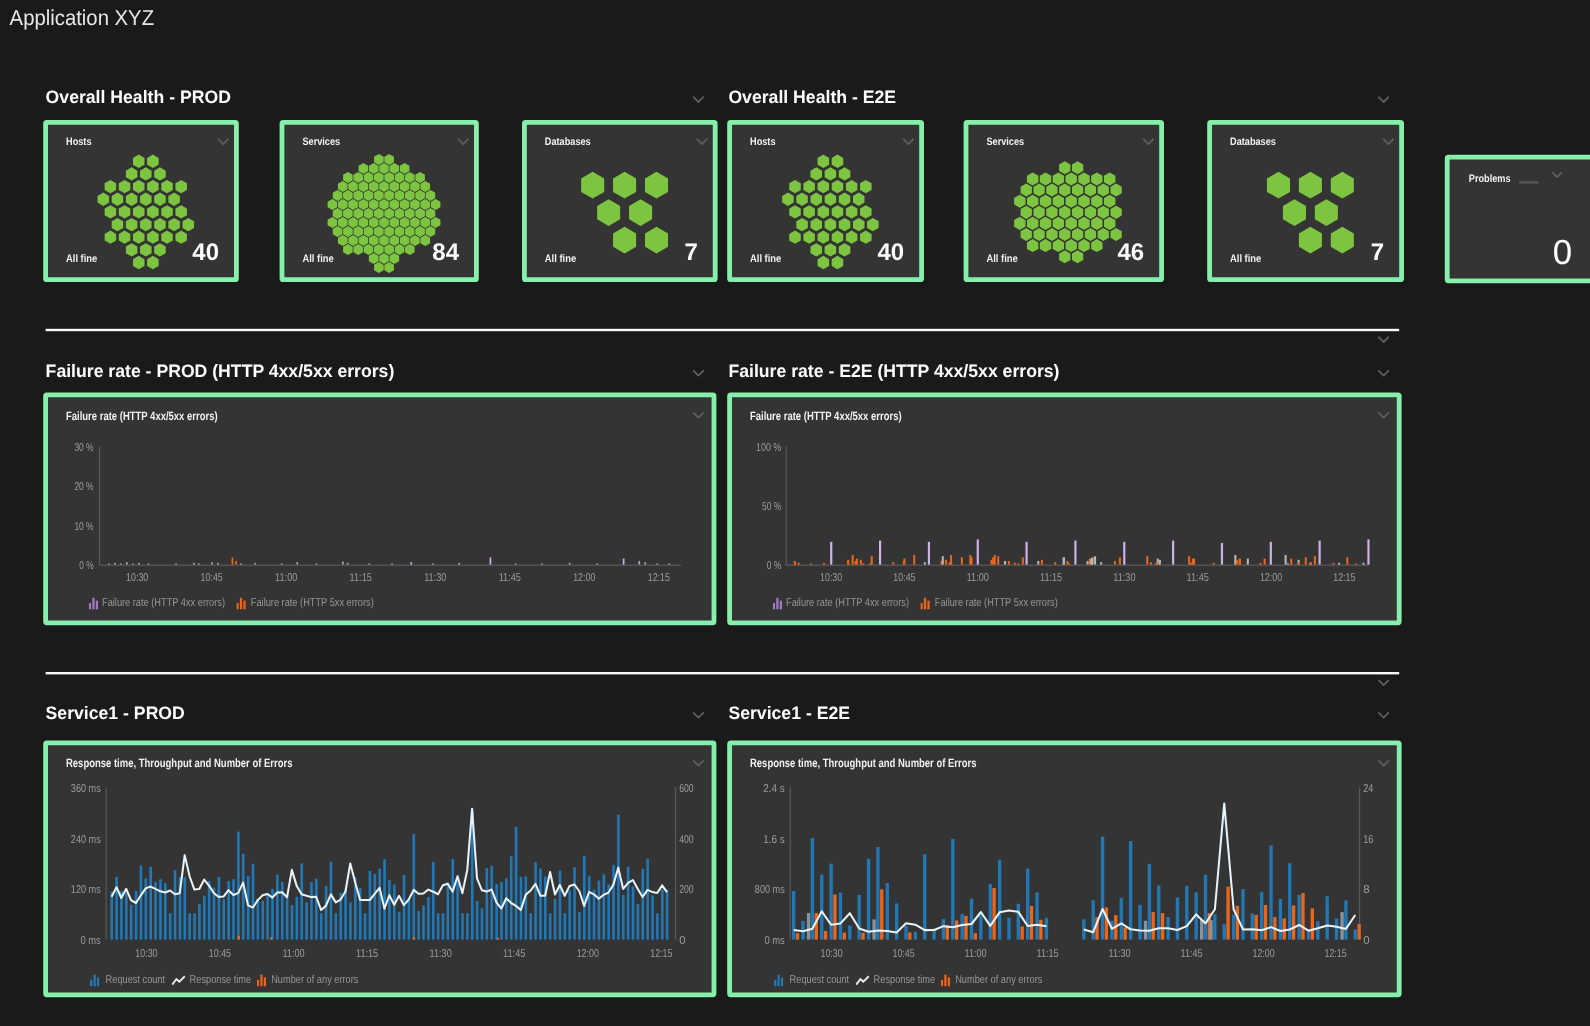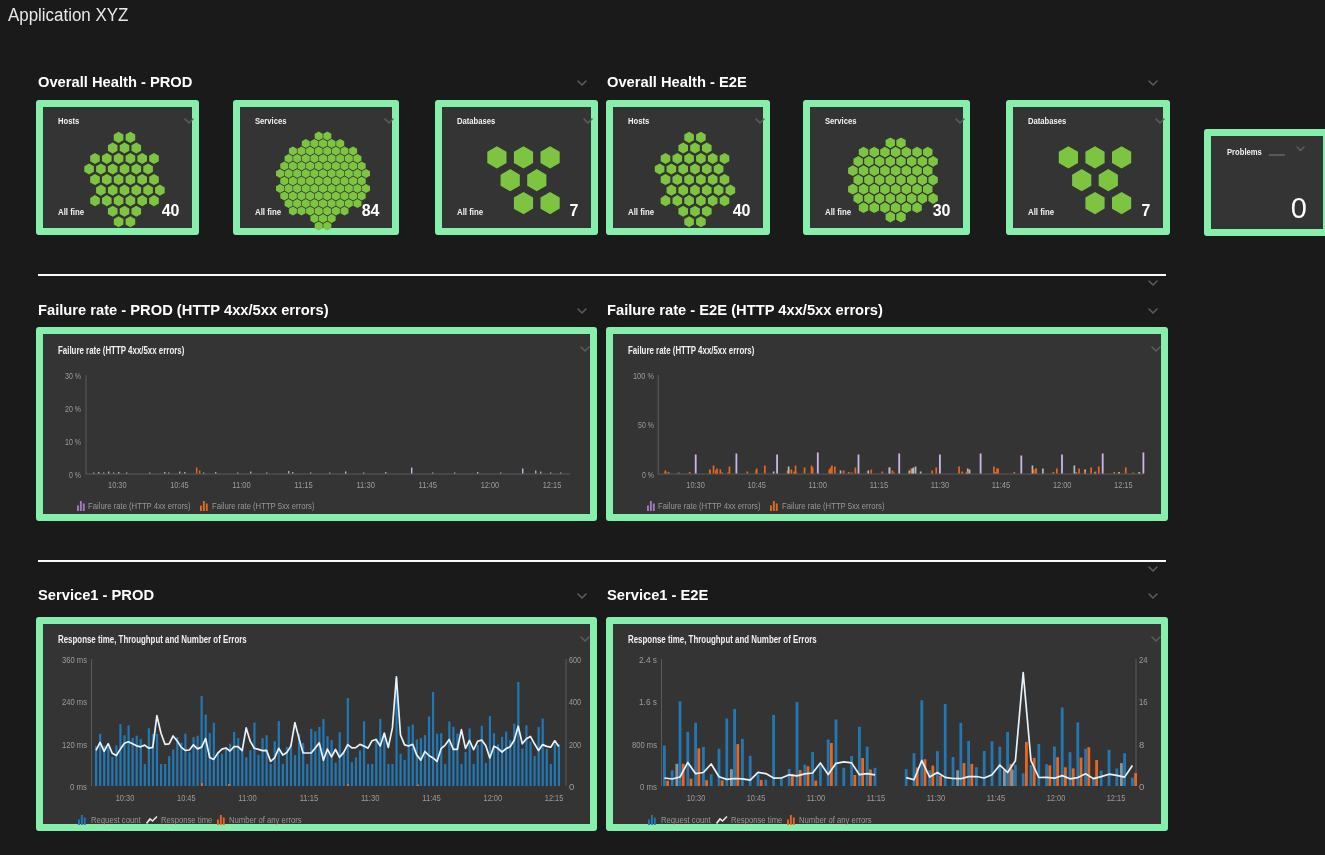--- a/index.html
+++ b/index.html
@@ -1,23 +1,23 @@
 <!DOCTYPE html>
 <html><head><meta charset="utf-8"><style>
 html,body{margin:0;padding:0;background:#1a1a1a;}
 body{width:1325px;height:855px;position:relative;overflow:hidden;
  font-family:"Liberation Sans",sans-serif;}
 .abs{position:absolute;}
 .apptitle{left:8px;top:5px;font-size:18px;font-weight:400;color:#e8e8e8;transform:scaleX(0.94);transform-origin:0 0;}
 .sect{font-size:15px;font-weight:bold;color:#ffffff;transform:scaleX(0.98);transform-origin:0 0;white-space:nowrap;}
-.tile{background:#343434;border:7px solid #86efac;border-radius:3px;box-sizing:border-box;padding-left:12px;}
+.tile{background:#343434;border:4px solid #86efac;border-radius:3px;box-sizing:border-box;padding-left:12px;}
 .thead{position:absolute;left:15px;top:9px;font-size:9px;font-weight:bold;color:#f2f2f2;transform:scaleX(0.85);transform-origin:0 0;white-space:nowrap;}
 .chead{position:absolute;left:15px;top:11px;font-size:10px;font-weight:bold;color:#f2f2f2;transform:scaleX(0.79);transform-origin:0 0;white-space:nowrap;}
 .allfine{position:absolute;left:15px;bottom:11px;font-size:9px;font-weight:bold;color:#f2f2f2;transform:scaleX(0.87);transform-origin:0 100%;}
-.tnum{position:absolute;right:12.5px;bottom:8.5px;font-size:16px;font-weight:bold;color:#ffffff;}
+.tnum{position:absolute;right:12.5px;bottom:8.5px;font-size:20px;font-weight:bold;color:#ffffff;}
 .divider{height:2px;background:#fafafa;}
 .lg{position:absolute;font-size:9.5px;color:#979797;white-space:nowrap;transform:scaleX(0.81);transform-origin:0 0;}
 svg{display:block;}
 </style></head><body>
 <div class="abs apptitle">Application XYZ</div>
 
 <div class="abs sect" style="left:38px;top:72.5px">Overall Health - PROD</div>
 <div class="abs sect" style="left:607px;top:72.5px">Overall Health - E2E</div>
 <svg class="abs" style="left:577px;top:80px" width="10" height="7" viewBox="0 0 10 7">
     <path d="M1 1 L5.0 5.0 L9 1" fill="none" stroke="#5d5d5d" stroke-width="1.5" stroke-linecap="round" stroke-linejoin="round"></path>
@@ -307,21 +307,21 @@
       <polygon points="53.5,95.2 58.3,98.0 58.3,103.4 53.5,106.1 48.8,103.4 48.8,98.0" fill="#7dc540"></polygon>
       <polygon points="64.2,95.2 69.0,98.0 69.0,103.4 64.2,106.1 59.5,103.4 59.5,98.0" fill="#7dc540"></polygon>
       <polygon points="74.9,95.2 79.7,98.0 79.7,103.4 74.9,106.1 70.2,103.4 70.2,98.0" fill="#7dc540"></polygon>
       <polygon points="85.6,95.2 90.4,98.0 90.4,103.4 85.6,106.1 80.9,103.4 80.9,98.0" fill="#7dc540"></polygon>
       <polygon points="96.3,95.2 101.1,98.0 101.1,103.4 96.3,106.1 91.6,103.4 91.6,98.0" fill="#7dc540"></polygon>
       <polygon points="107.0,95.2 111.8,98.0 111.8,103.4 107.0,106.1 102.3,103.4 102.3,98.0" fill="#7dc540"></polygon>
       <polygon points="80.3,104.5 85.0,107.2 85.0,112.7 80.3,115.4 75.6,112.7 75.6,107.2" fill="#7dc540"></polygon>
       <polygon points="91.0,104.5 95.7,107.2 95.7,112.7 91.0,115.4 86.3,112.7 86.3,107.2" fill="#7dc540"></polygon>
     </svg>
     <div class="allfine">All fine</div>
-    <div class="tnum">30</div>
+    <div class="tnum">46</div>
   </div>
 <div class="abs tile" style="left:1006px;top:100px;width:164px;height:135px">
     <div class="thead">Databases</div>
     <svg class="abs" style="left:142px;top:11px" width="10" height="7" viewBox="0 0 10 7">
       <path d="M1 1 L5.0 5.0 L9 1" fill="none" stroke="#5d5d5d" stroke-width="1.5" stroke-linecap="round" stroke-linejoin="round"></path>
     </svg>
     <svg class="abs" style="left:0;top:0" width="164" height="135" viewBox="0 0 164 135">
       <polygon points="55.4,39.2 65.0,44.8 65.0,55.9 55.4,61.4 45.8,55.9 45.8,44.8" fill="#7dc540"></polygon>
       <polygon points="82.0,39.2 91.6,44.8 91.6,55.9 82.0,61.4 72.4,55.9 72.4,44.8" fill="#7dc540"></polygon>
       <polygon points="108.6,39.2 118.2,44.8 118.2,55.9 108.6,61.4 99.0,55.9 99.0,44.8" fill="#7dc540"></polygon>

